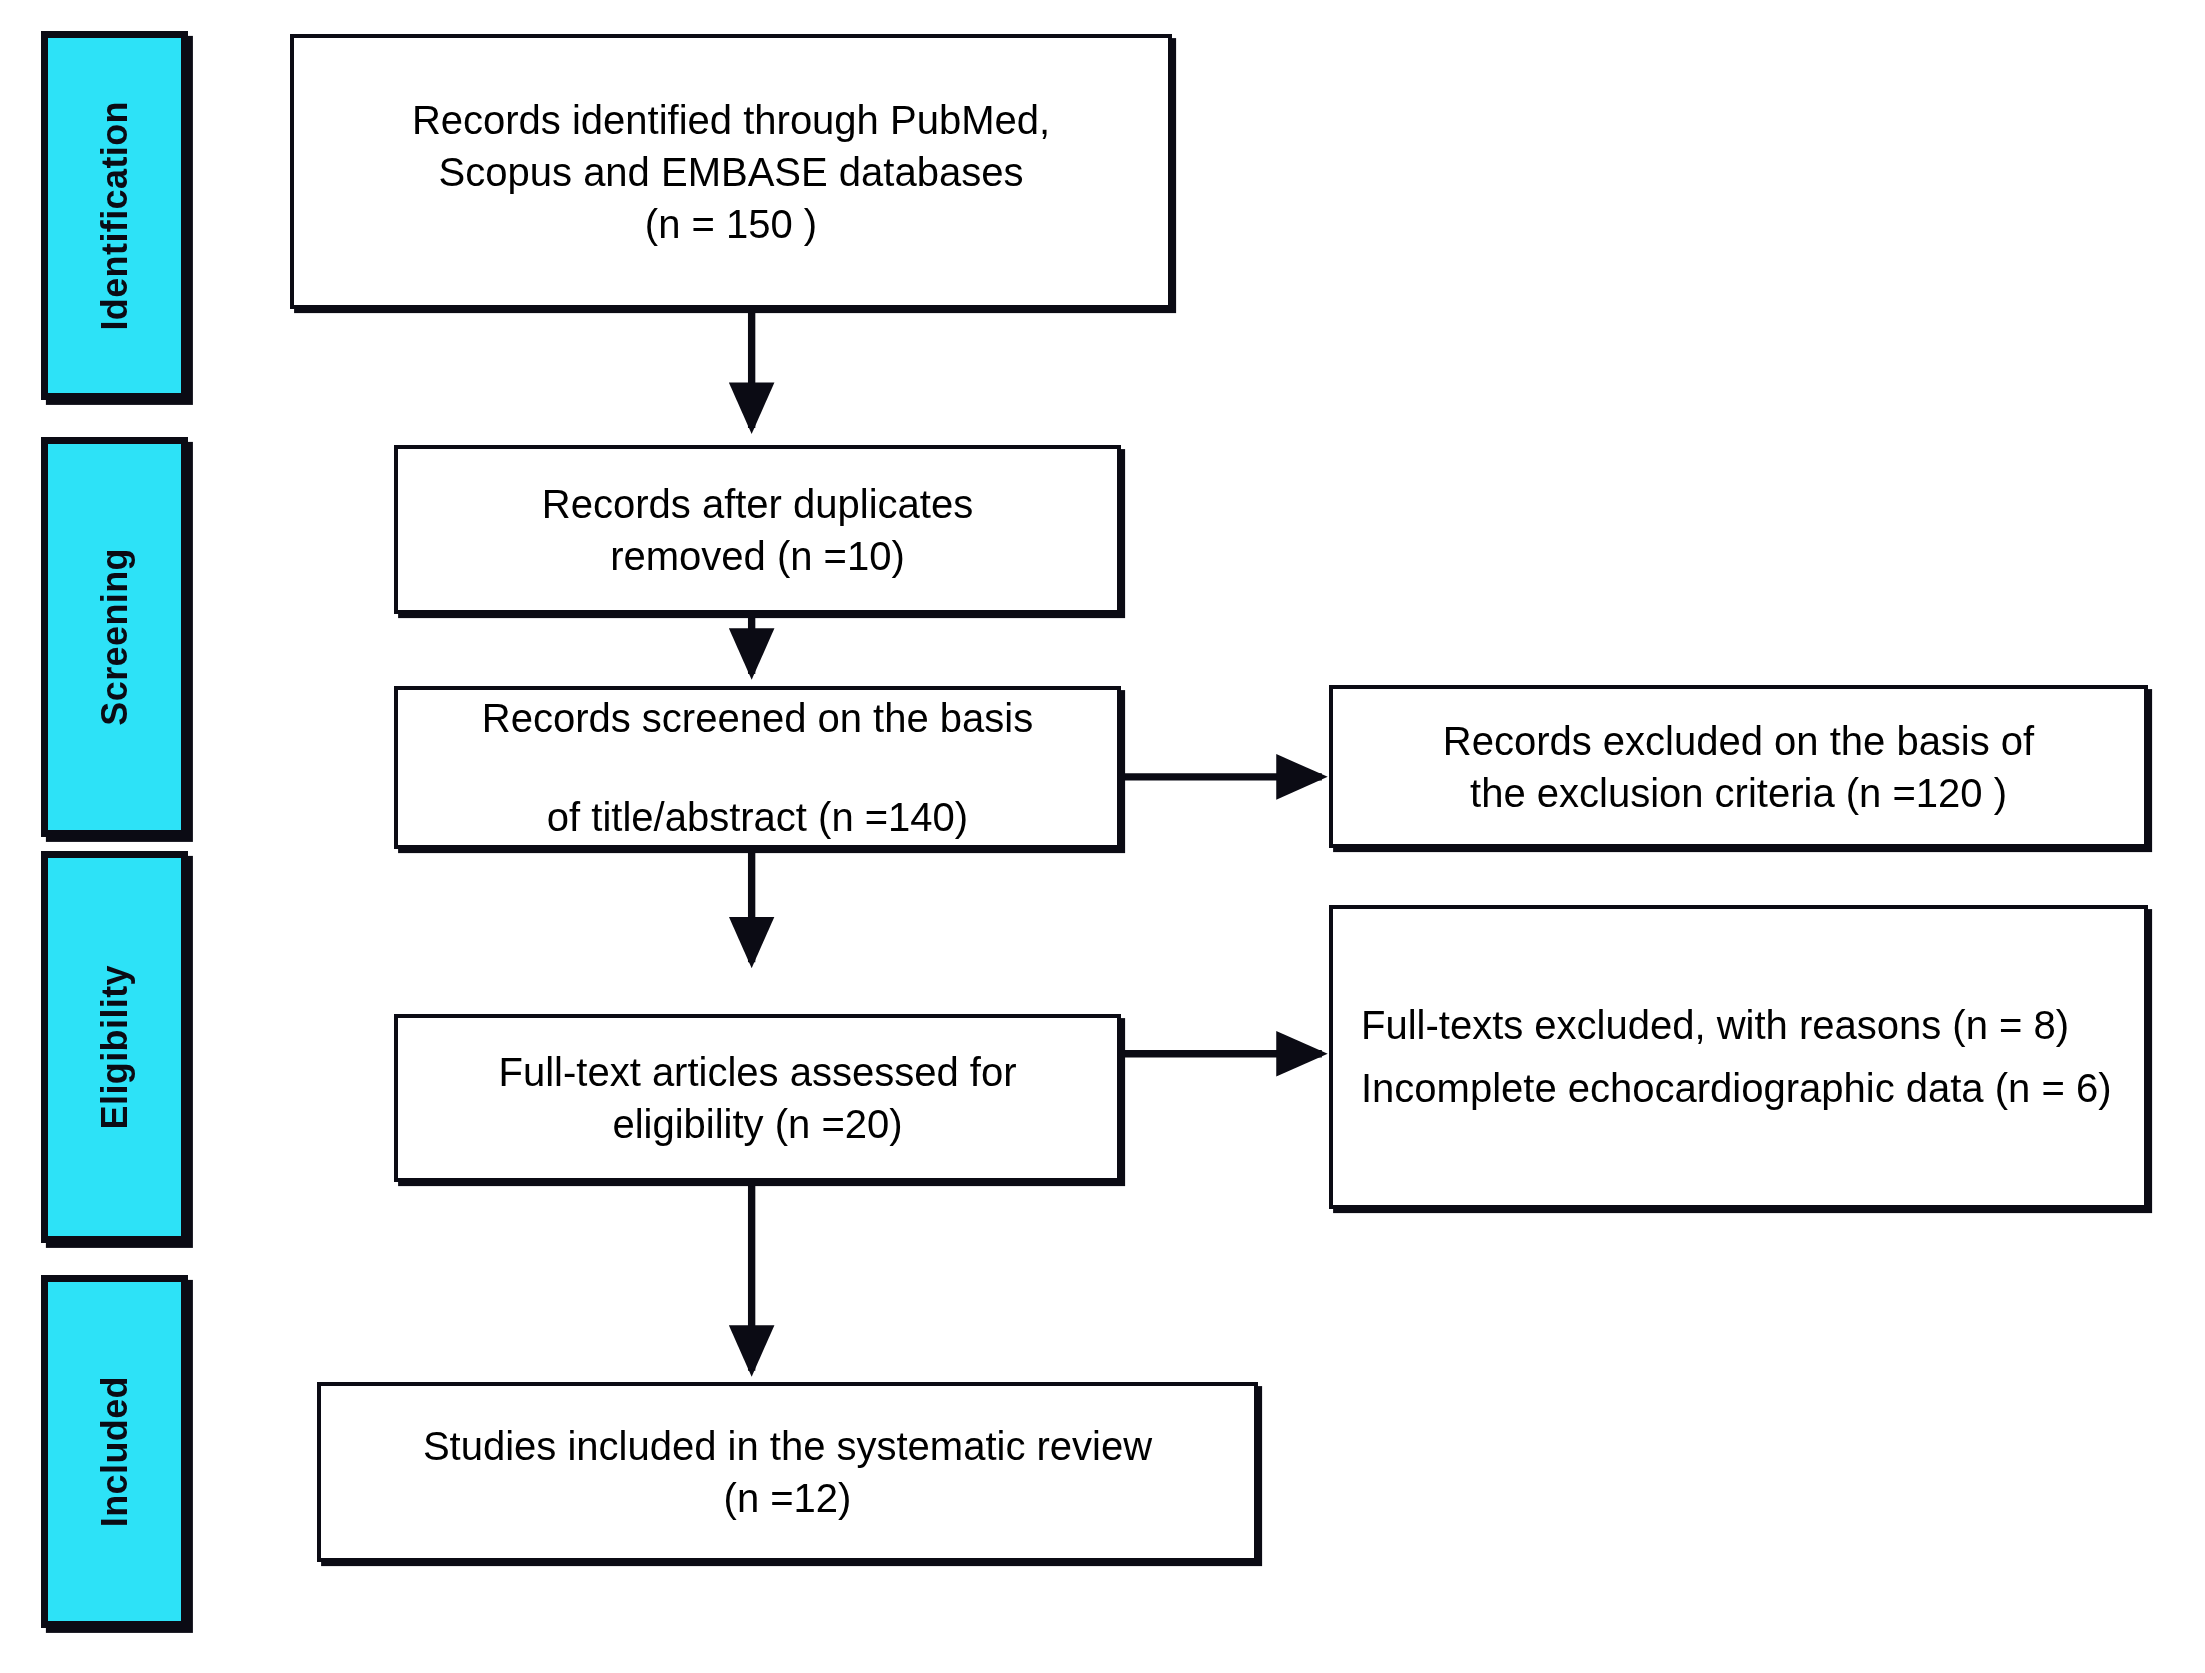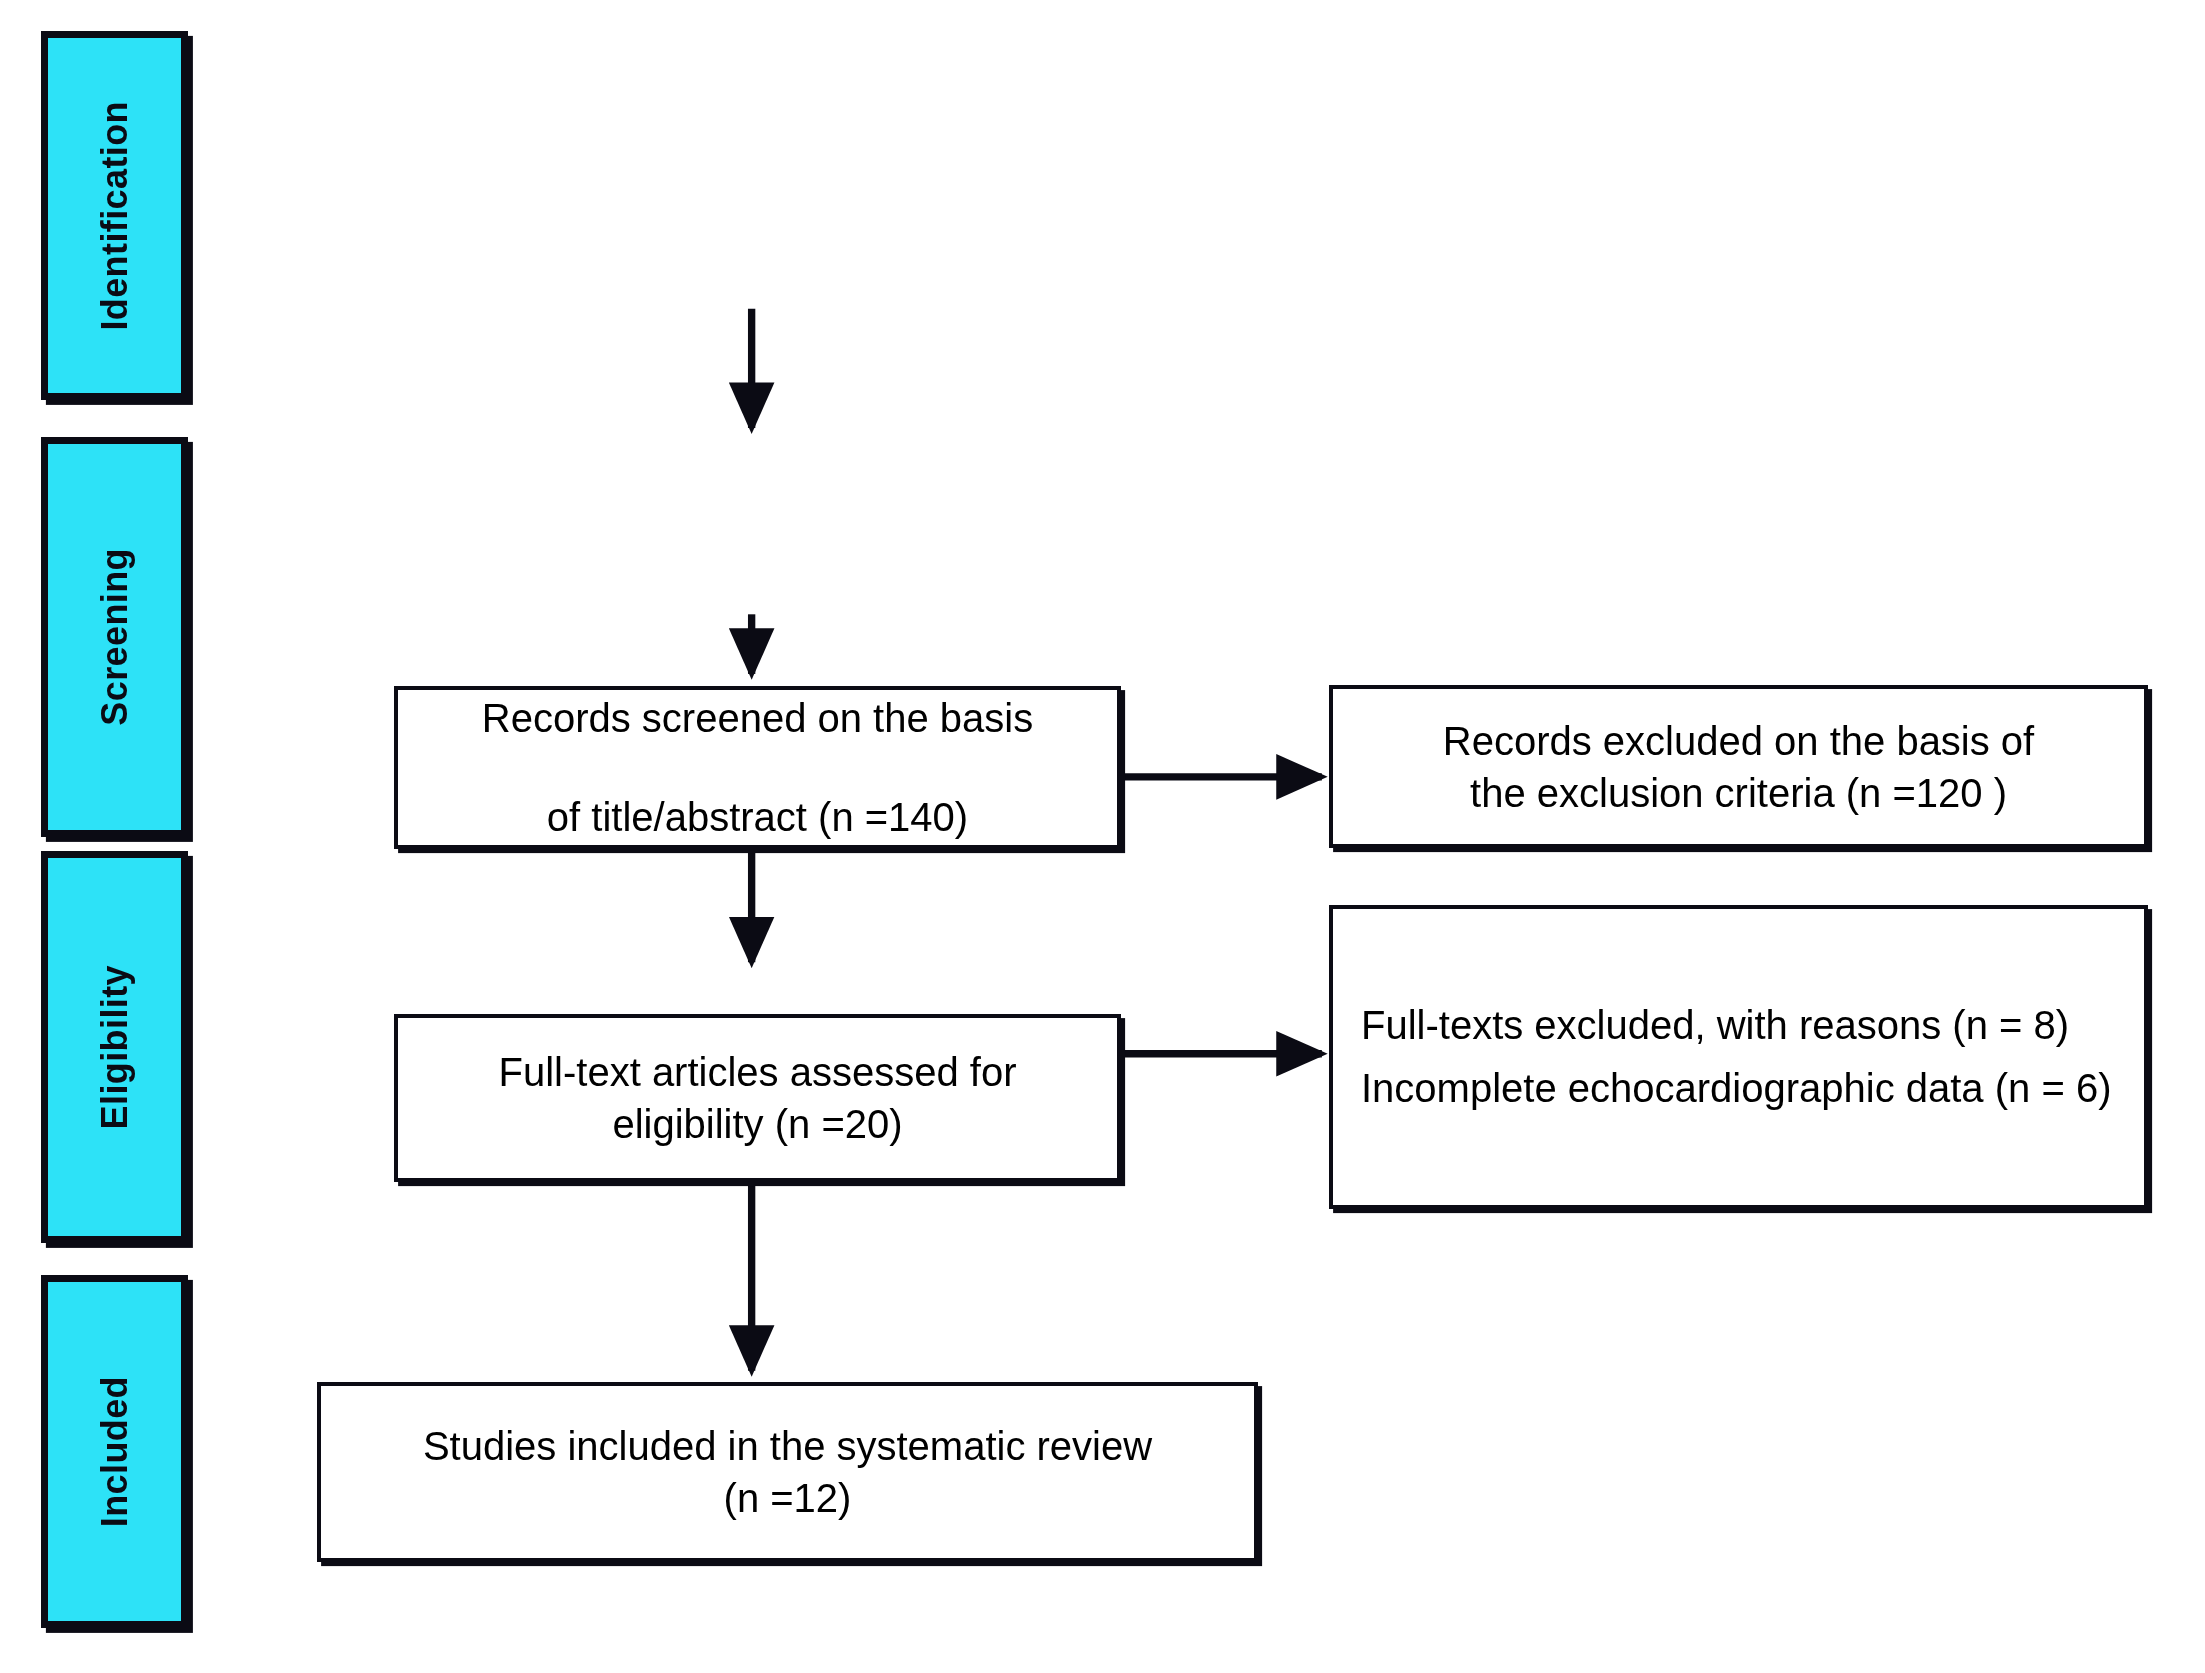--- a/index.html
+++ b/index.html
@@ -104,21 +104,30 @@
   </div>
 
   <div class="stage" style="left:41px; top:851px; width:147px; height:392px;">
     <span class="stage-label">Eligibility</span>
   </div>
 
   <div class="stage" style="left:41px; top:1275px; width:147px; height:353px;">
     <span class="stage-label">Included</span>
   </div>
 
+  <div class="fbox center" style="left:290px; top:34px; width:882px; height:275px;">
+    <div class="fline">Records identified through PubMed,</div>
+    <div class="fline">Scopus  and EMBASE databases</div>
+    <div class="fline">(n = 150 )</div>
+  </div>
 
+  <div class="fbox center" style="left:394px; top:445px; width:727px; height:169px;">
+    <div class="fline">Records after duplicates</div>
+    <div class="fline">removed (n =10)</div>
+  </div>
 
   <div class="fbox center" style="left:394px; top:686px; width:727px; height:163px;gap:47px;">
     <div class="fline">Records screened on the basis</div>
     <div class="fline">of title/abstract (n =140)</div>
   </div>
 
   <div class="fbox center" style="left:1329px; top:685px; width:819px; height:163px;">
     <div class="fline">Records excluded on the basis of</div>
     <div class="fline">the exclusion criteria (n =120 )</div>
   </div>

